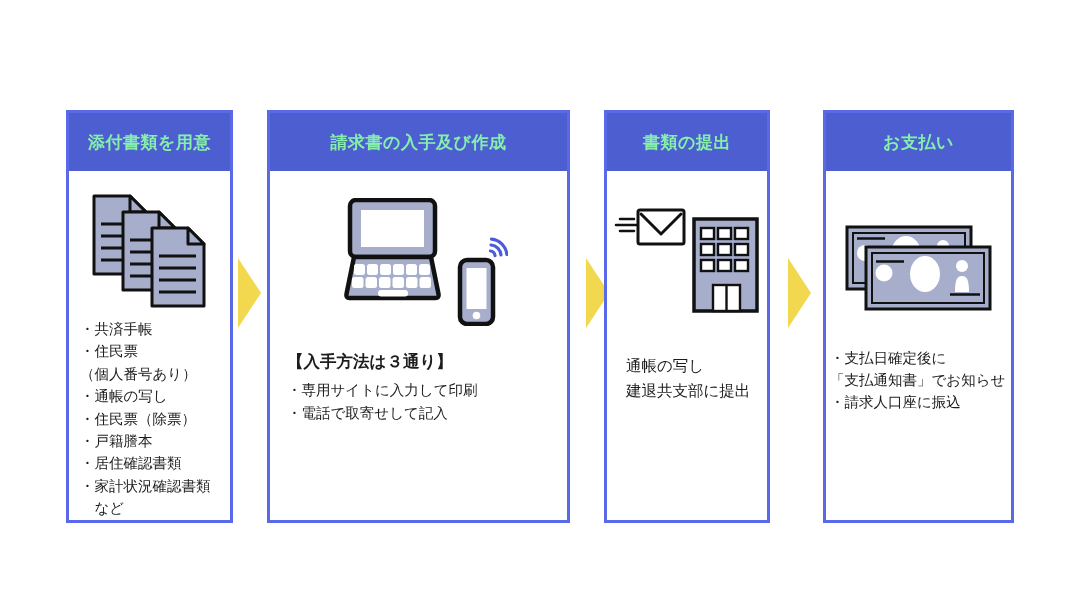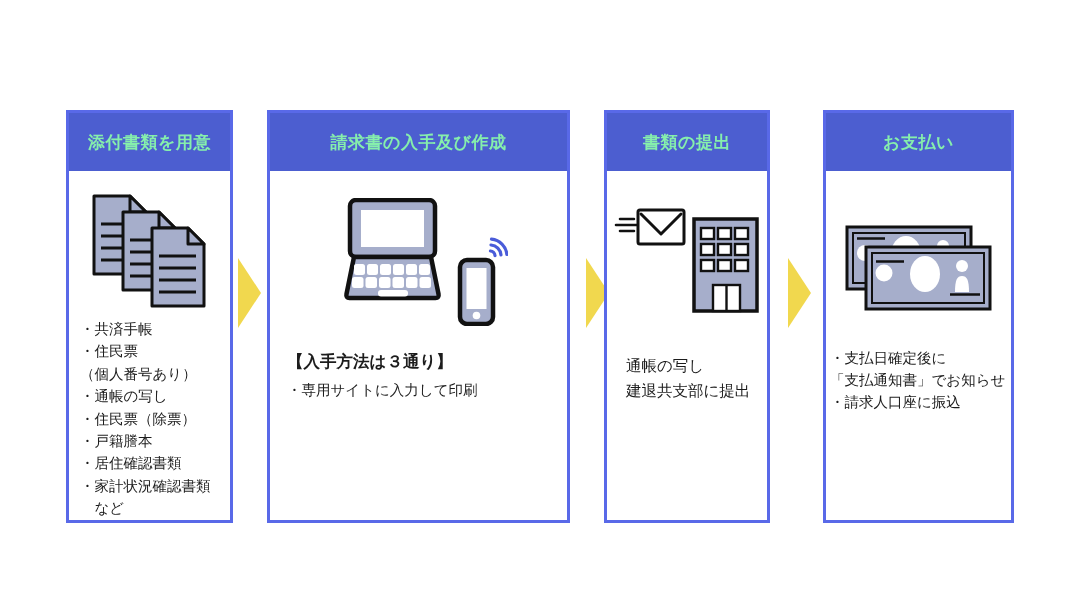--- a/index.html
+++ b/index.html
@@ -125,20 +125,21 @@
           <path d="M150.4,53.0 A5,5 0 0 1 155.0,57.6"></path>
           <path d="M151.0,47.0 A11,11 0 0 1 161.0,57.0"></path>
           <path d="M151.5,41.1 A17,17 0 0 1 166.9,56.5"></path>
         </g>
       </svg>
     </div>
     <div class="textblock">
       <div class="list-heading">【入手方法は３通り】</div>
       <div>
           <div>・専用サイトに入力して印刷</div>
+          <div>・電話で取寄せして記入</div>
         </div>
     </div>
   </section>
 
   <div class="arrow a2"></div>
 
   <section class="panel p3">
     <header class="panel-header">
       <span>書類の提出</span>
     </header>

